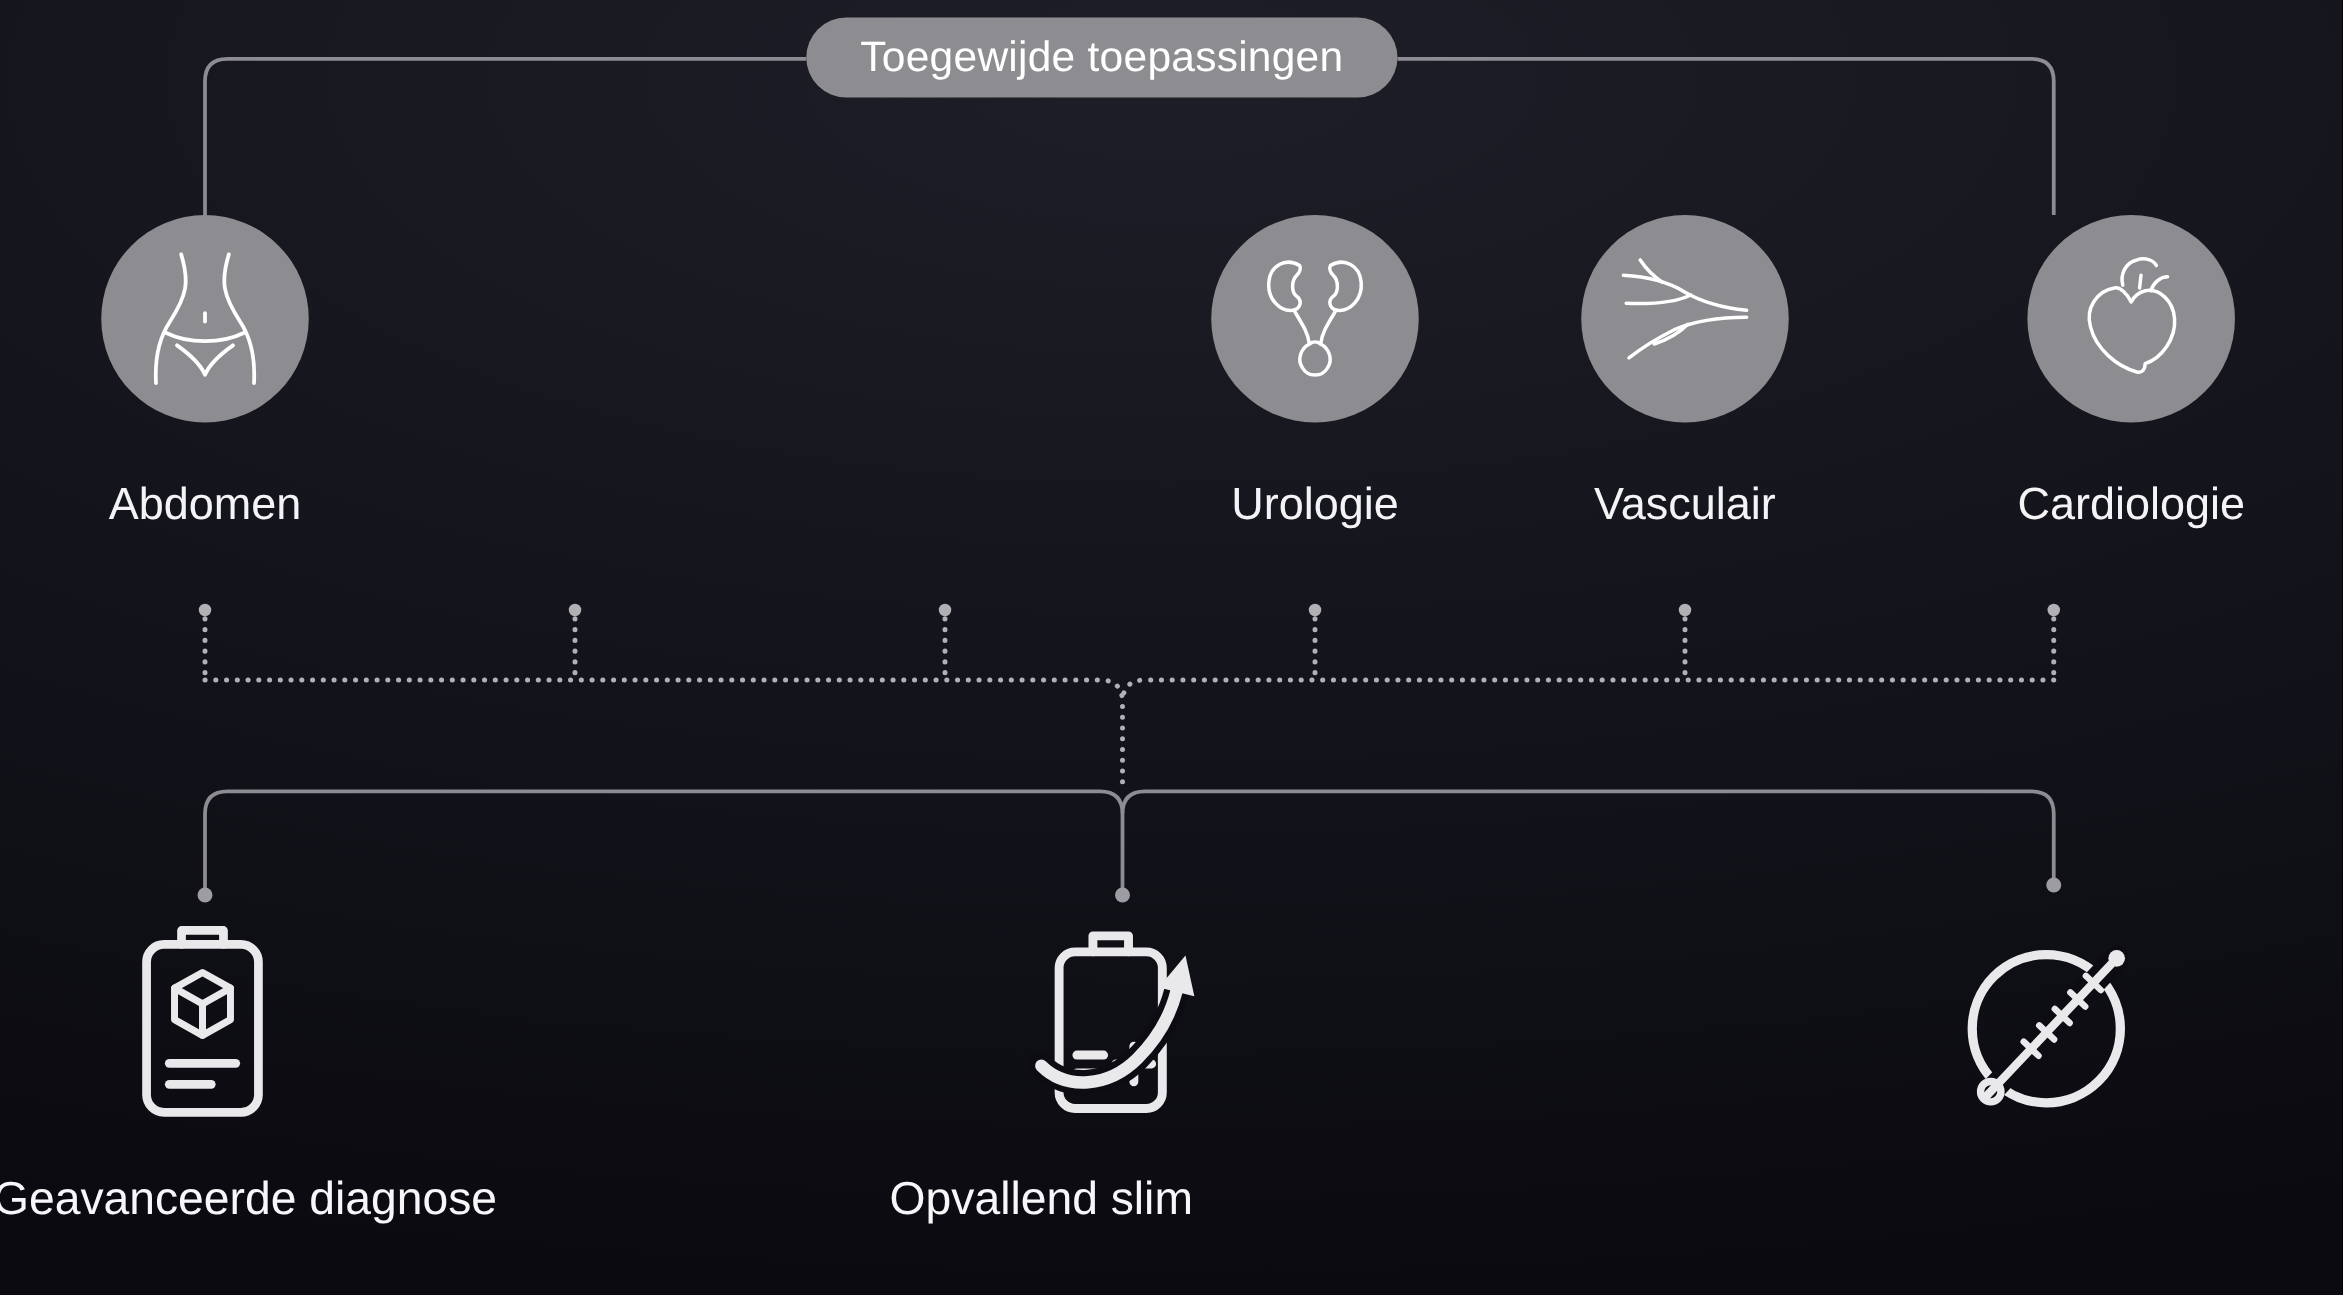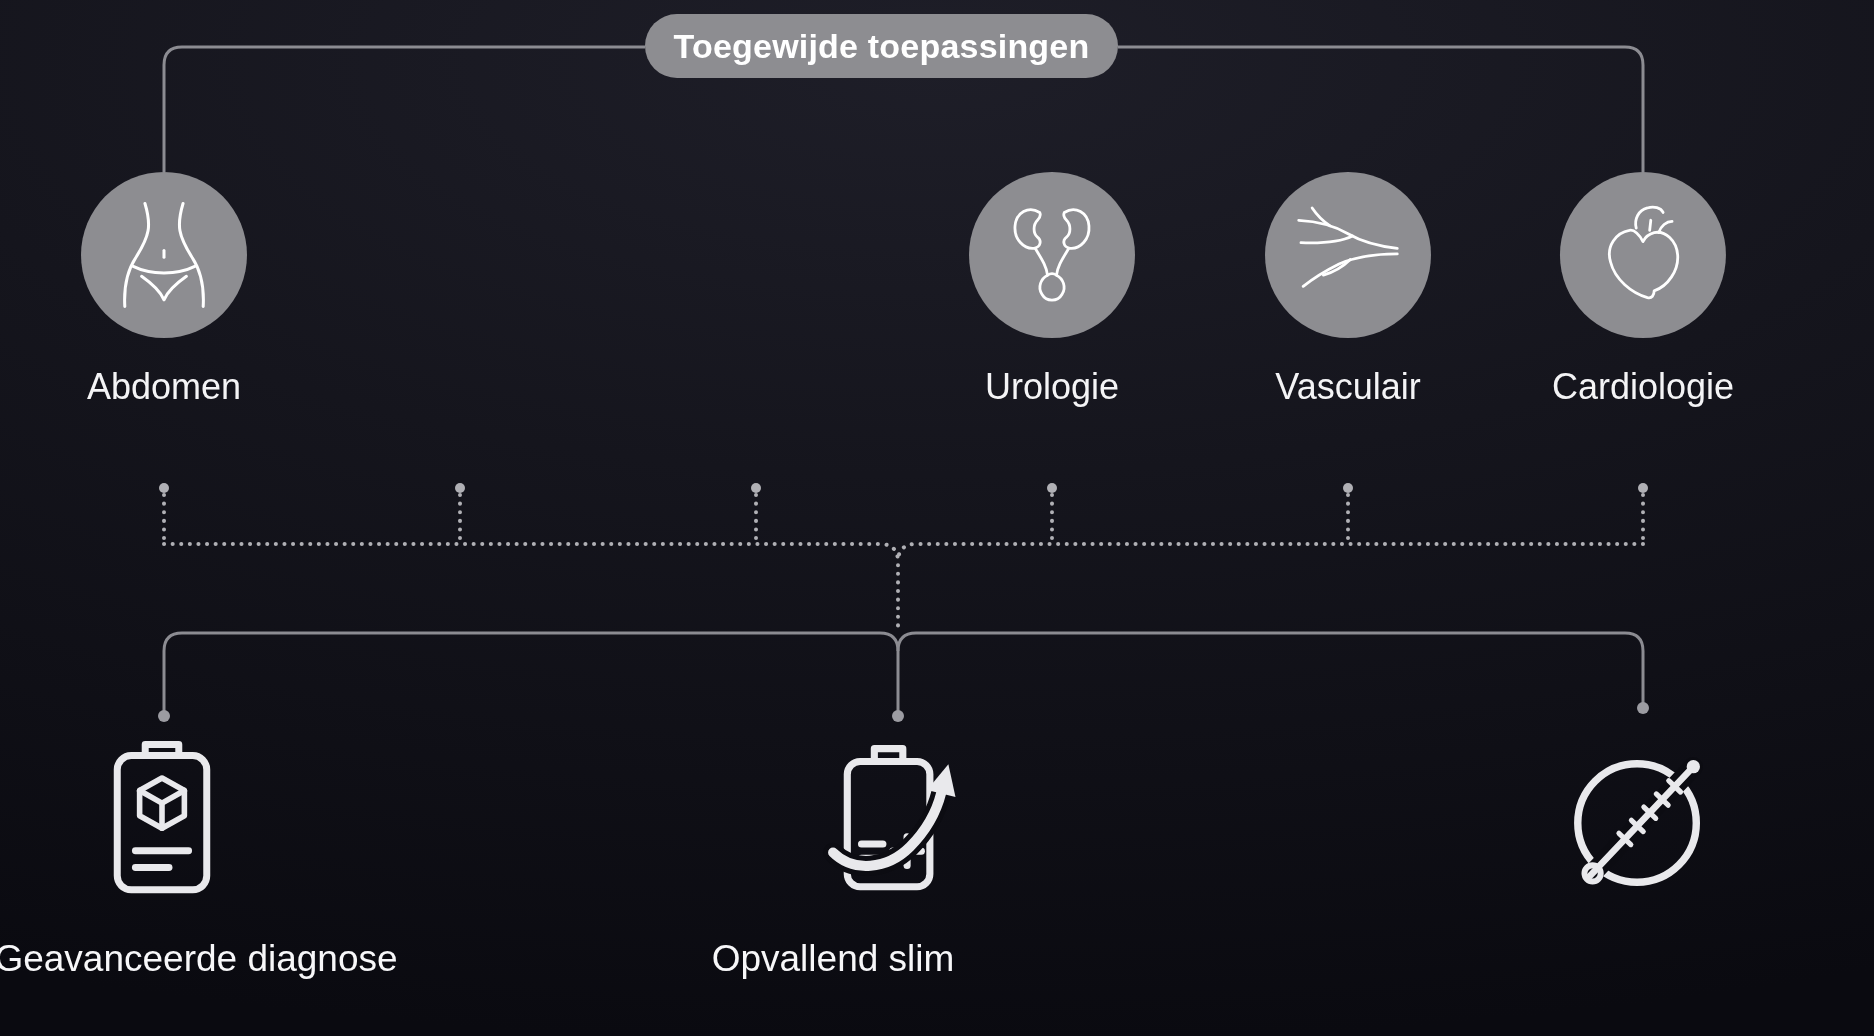--- a/index.html
+++ b/index.html
@@ -10,31 +10,31 @@
     background:radial-gradient(130% 95% at 50% 6%, #1e1e28 0%, #15151d 42%, #0a0a10 100%);
     font-family:"Liberation Sans", sans-serif;
     color:#f4f4f6;
   }
   .connectors{position:absolute;left:0;top:0;pointer-events:none;}
   .badge{
     position:absolute;left:645px;top:14px;width:473px;height:64px;
     border-radius:33px;background:#8d8d91;
     display:flex;align-items:center;justify-content:center;
   }
-  .badge span{font-size:34px;font-weight:700;color:#ffffff;letter-spacing:.2px;}
+  .badge span{font-size:34px;font-weight:400;color:#ffffff;letter-spacing:.2px;}
   .app-node{
     position:absolute;top:172px;transform:translateX(-50%);
     display:flex;flex-direction:column;align-items:center;
   }
   .app-circle{
     width:166px;height:166px;border-radius:50%;background:#8d8d91;
     display:flex;align-items:center;justify-content:center;
   }
   .app-label{
-    margin-top:28px;font-size:36px;font-weight:500;color:#f4f4f6;white-space:nowrap;
+    margin-top:44px;font-size:36px;font-weight:500;color:#f4f4f6;white-space:nowrap;
   }
   .feature-icon{position:absolute;transform:translateX(-50%);}
   .feature-label{
     position:absolute;transform:translateX(-50%);top:938px;
     font-size:37px;font-weight:500;color:#f7f7f9;white-space:nowrap;
   }
   svg.icon{display:block;}
 </style>
 </head>
 <body>
@@ -116,21 +116,21 @@
         <path d="M39 12 C 29 6, 18 12, 17 24 C 16 36, 25 45, 34 44 C 40 43, 41 37, 37 34 C 33 31, 33 23, 37 19 C 39 17, 40 14, 39 12 Z"></path>
         <path d="M61 12 C 71 6, 82 12, 83 24 C 84 36, 75 45, 66 44 C 60 43, 59 37, 63 34 C 67 31, 67 23, 63 19 C 61 17, 60 14, 61 12 Z"></path>
         <path d="M35 44 C 41 54, 45 60, 46 68"></path>
         <path d="M65 44 C 59 54, 55 60, 54 68"></path>
         <path d="M46 68 C 40 71, 37 79, 41 85 C 45 92, 55 92, 59 85 C 63 79, 60 71, 54 68 C 51 66, 49 66, 46 68 Z"></path>
       </svg>
     </div>
     <div class="app-label">Urologie</div>
   </div>
 
-  <div class="app-node" style="left:1643px">
+  <div class="app-node" style="left:1705px">
     <div class="app-circle">
       <svg class="icon" width="112" height="112" viewBox="0 0 100 100" fill="none" stroke="#ffffff" stroke-width="2.5" stroke-linecap="round" stroke-linejoin="round">
         <path d="M38 28 C 26 30, 17 42, 21 56 C 25 72, 40 84, 54 88 C 58 89, 60 86, 60 82 C 72 78, 82 64, 81 50 C 80 37, 70 28, 60 30 C 56 31, 52 34, 50 38 C 47 32, 42 27, 38 28 Z"></path>
         <path d="M44 26 C 42 18, 46 10, 54 8 C 60 6, 66 8, 68 12"></path>
         <path d="M56 28 L57 19"></path>
         <path d="M64 30 C 66 24, 71 20, 76 20"></path>
       </svg>
     </div>
     <div class="app-label">Cardiologie</div>
   </div>

